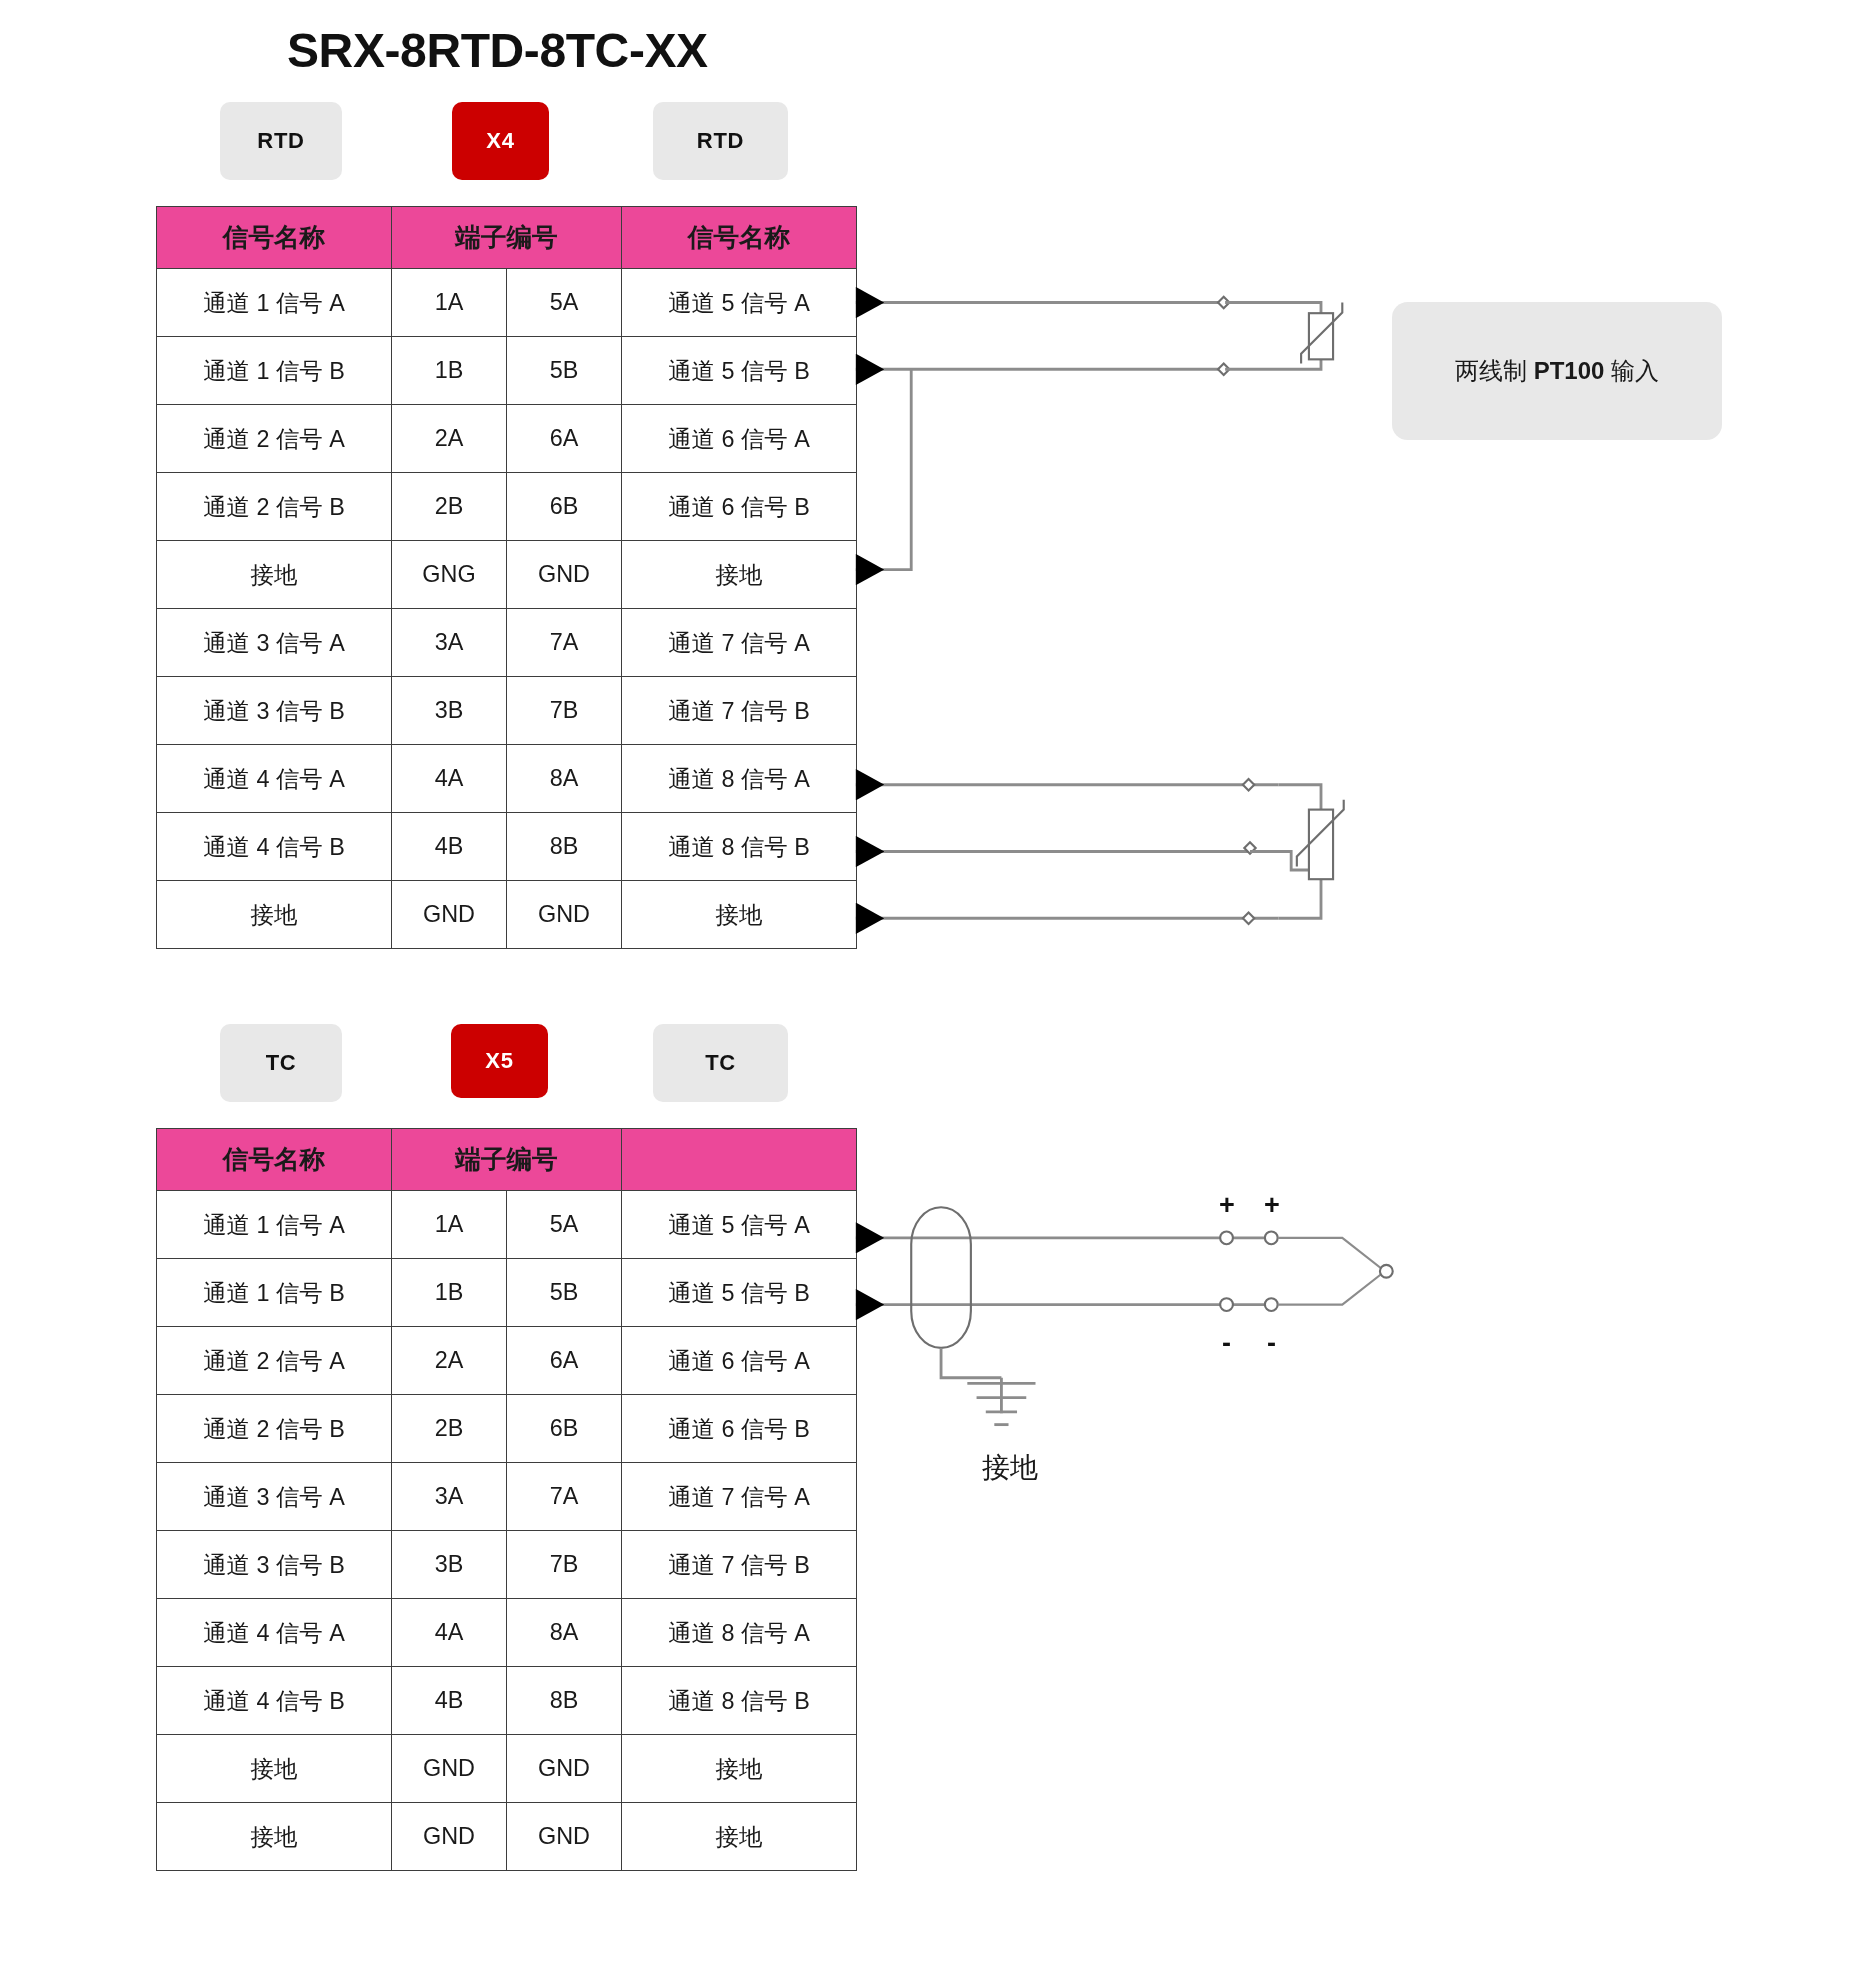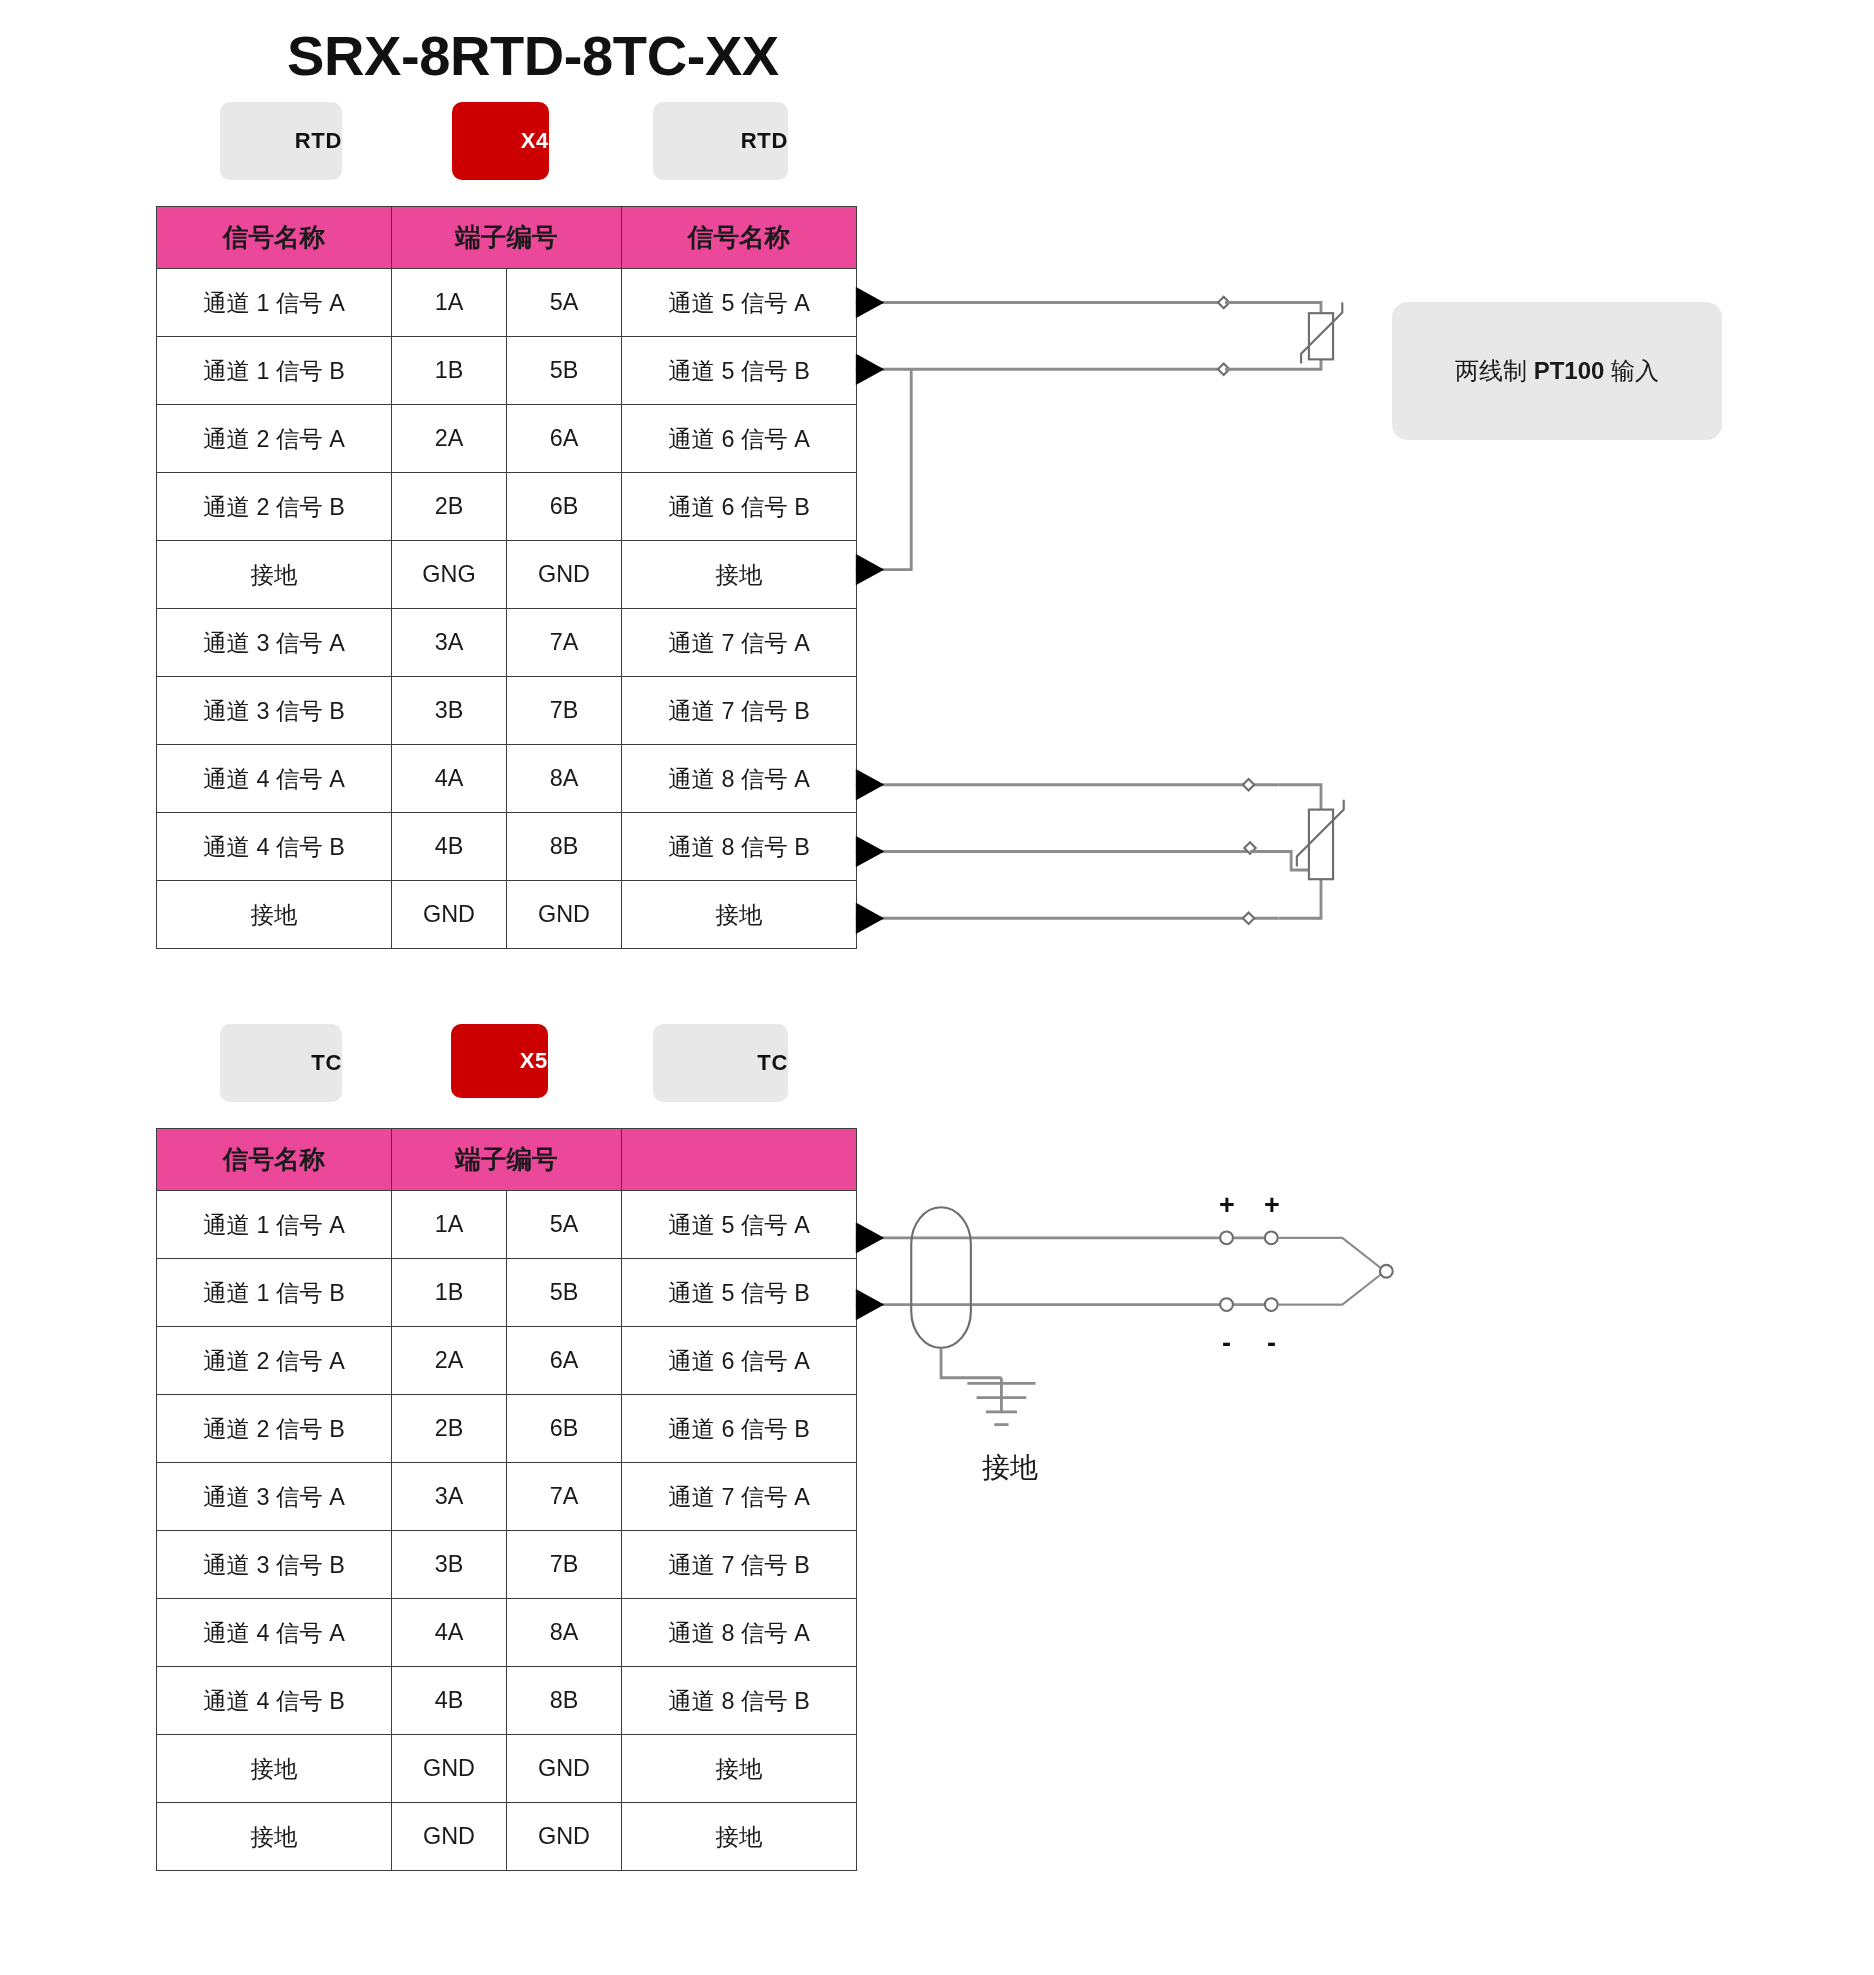--- a/index.html
+++ b/index.html
@@ -6,27 +6,27 @@
   body{
     width:1875px;height:1975px;position:relative;
     font-family:"Liberation Sans","DejaVu Sans",sans-serif;
     color:#1a1a1a;-webkit-font-smoothing:antialiased;
   }
   .page{position:absolute;inset:0;}
 
   
   .title{
     position:absolute;left:287px;top:23.4px;
-    font-size:56px;font-weight:bold;letter-spacing:-0.4px;color:#111;
+    font-size:48px;font-weight:bold;letter-spacing:-0.4px;color:#111;
     white-space:nowrap;
   }
 
   
   .badge{
-    position:absolute;display:flex;align-items:center;justify-content:flex-end;
+    position:absolute;display:flex;align-items:center;justify-content:center;
     border-radius:10px;font-weight:bold;font-size:22px;letter-spacing:0.7px;
   }
   .badge.gray{background:#e8e8e8;color:#111;}
   .badge.red{background:#cc0000;color:#ffffff;}
 
   
   .tbl{position:absolute;border-collapse:collapse;table-layout:fixed;}
   .tbl td,.tbl th{
     border:1.4px solid #3d3d3d;
     text-align:center;vertical-align:middle;

